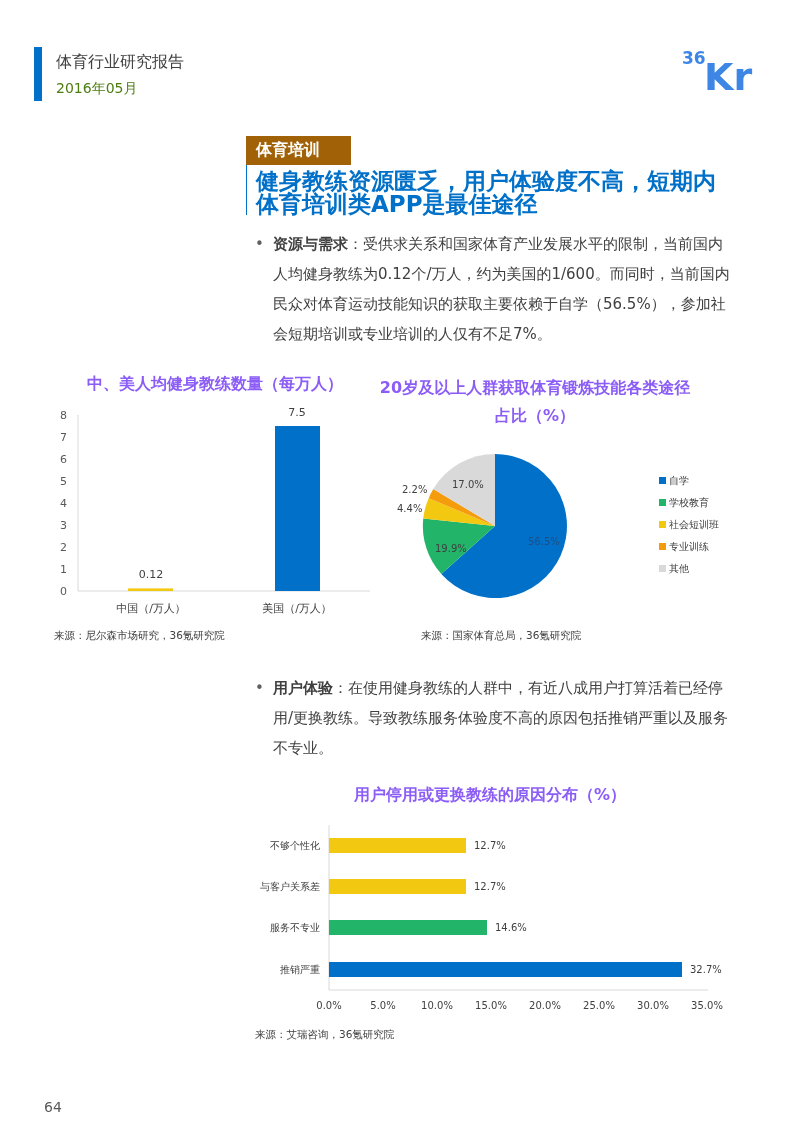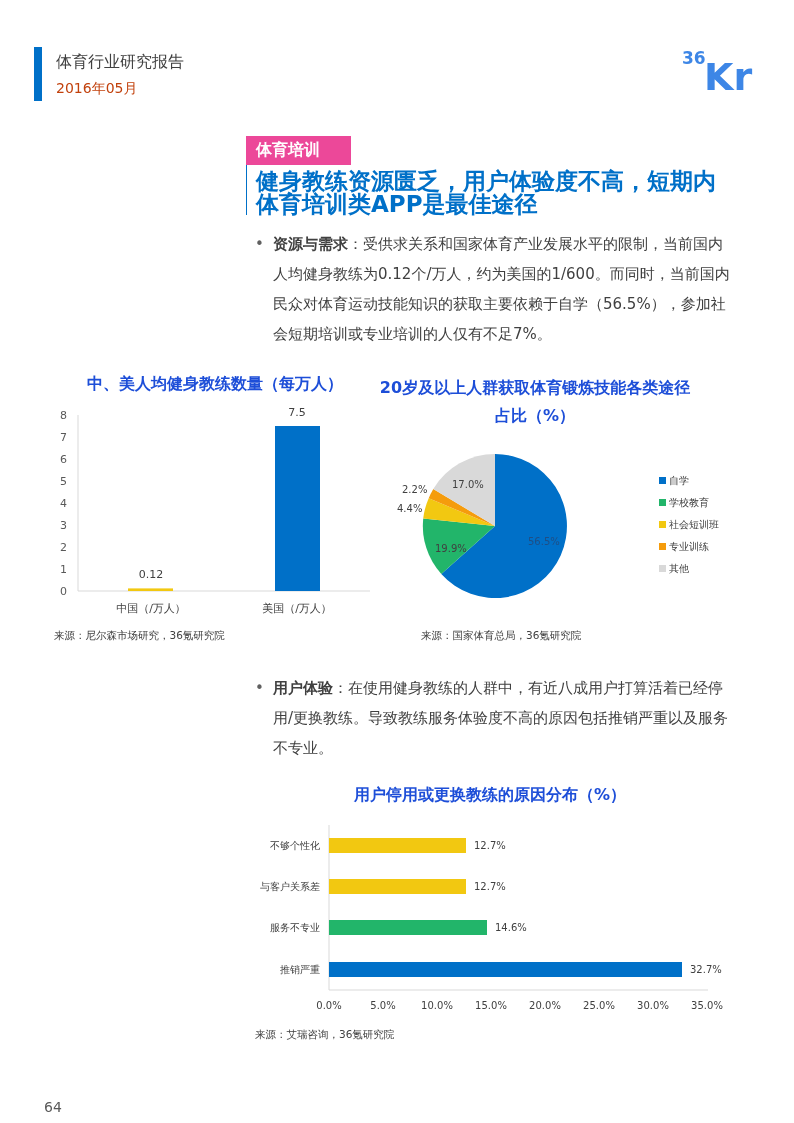--- a/index.html
+++ b/index.html
@@ -1,31 +1,31 @@
 <!DOCTYPE html>
 <html><head>
 <meta charset="utf-8">
 <style>
   * { margin:0; padding:0; box-sizing:border-box; }
   html, body { width:794px; height:1123px; background:#fff; overflow:hidden; }
   body { position:relative; font-family:"DejaVu Sans", "Liberation Sans", sans-serif; color:#404040; }
   .abs { position:absolute; }
   .hdr-bar { left:34px; top:47px; width:8px; height:54px; background:#0070c8; }
   .hdr-title { left:56px; top:52px; font-size:16px; font-weight:normal; color:#404040; }
-  .hdr-date { left:56px; top:80px; font-size:14px; color:#c2410c; }
+  .hdr-date { left:56px; top:80px; font-size:14px; color:#4d7c0f; }
   .logo { left:682px; top:44px; width:84px; height:50px; }
-  .sec-tag { left:246px; top:136px; width:105px; height:29px; background:#ec4899; color:#fff; font-size:16px; font-weight:bold; padding:4px 0 0 10px; }
+  .sec-tag { left:246px; top:136px; width:105px; height:29px; background:#a16207; color:#fff; font-size:16px; font-weight:bold; padding:4px 0 0 10px; }
   .sec-line { left:246px; top:165px; width:1px; height:50px; background:#0070c8; }
   .headline { left:256px; top:170px; width:480px; font-size:23px; font-weight:bold; color:#0070c8; line-height:23px; }
   .para { font-size:15px; line-height:30px; color:#404040; }
   .para .bullet { position:absolute; left:-18px; top:0; color:#606060; }
   .para b { color:#404040; }
   .p1 { left:273px; top:229px; width:460px; }
   .p2 { left:273px; top:673px; width:460px; }
-  .chart-title { font-size:16px; font-weight:bold; color:#1d4ed8; text-align:center; }
+  .chart-title { font-size:16px; font-weight:bold; color:#8b5cf6; text-align:center; }
   .src { font-size:10.5px; color:#404040; }
   svg text { font-family:"DejaVu Sans", "Liberation Sans", sans-serif; }
   .page-num { left:16px; top:1099px; font-size:14px; color:#595959;margin-left:28px; }
 </style>
 </head>
 <body>
 
 <div class="abs hdr-bar"></div>
 <div class="abs hdr-title">体育行业研究报告</div>
 <div class="abs hdr-date">2016年05月</div>

